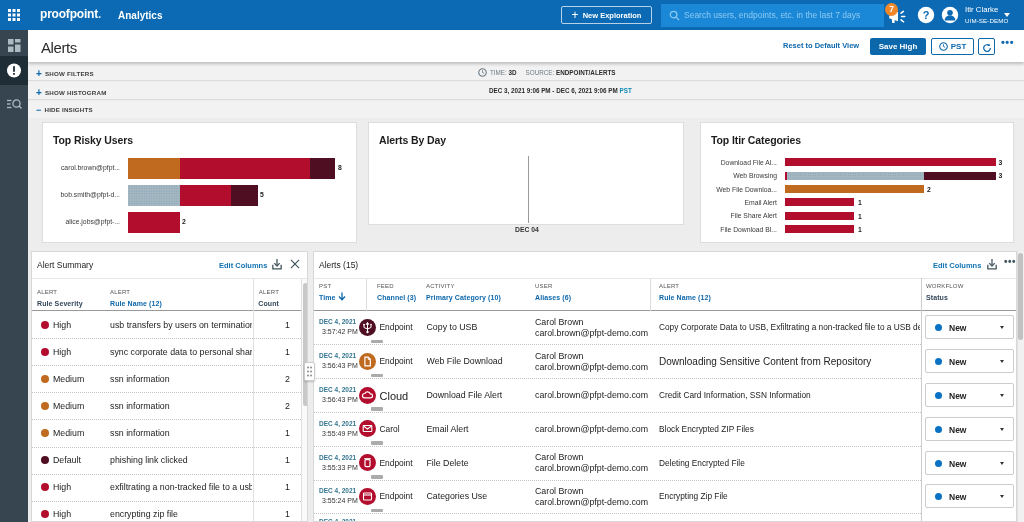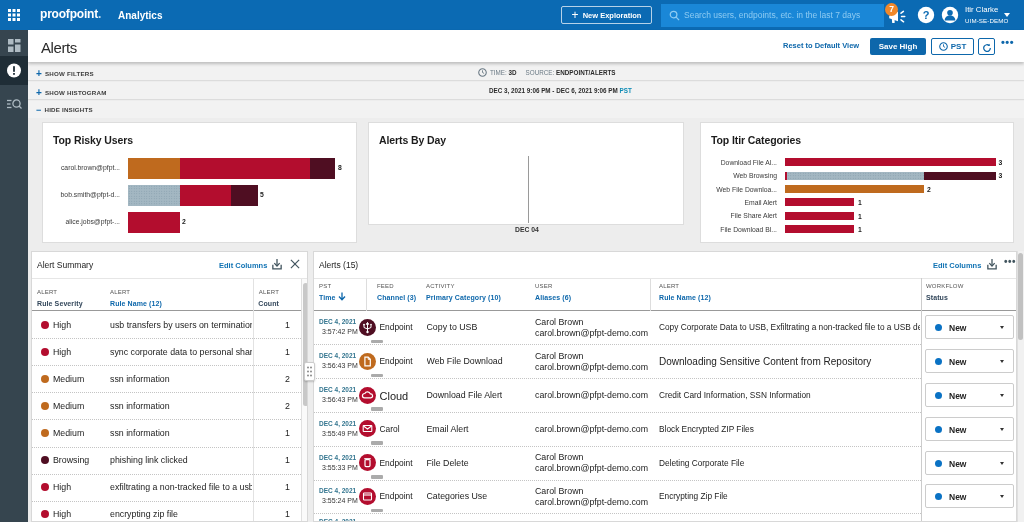--- a/index.html
+++ b/index.html
@@ -280,21 +280,21 @@
       <div class="rowtext" style="left:21px; top:148.8px;">Medium</div>
       <div class="rowtext" style="left:78px; top:148.8px; width:142px;">ssn information</div>
       <div class="rowtext" style="left:200px; top:148.8px; width:58px; text-align:right;">2</div>
       <div class="rline" style="top:194.5px; width:269px;"></div>
       <div class="dot8" style="left:9px; top:176.9px; background:#bf6a1e"></div>
       <div class="rowtext" style="left:21px; top:175.9px;">Medium</div>
       <div class="rowtext" style="left:78px; top:175.9px; width:142px;">ssn information</div>
       <div class="rowtext" style="left:200px; top:175.9px; width:58px; text-align:right;">1</div>
       <div class="rline" style="top:221.6px; width:269px;"></div>
       <div class="dot8" style="left:9px; top:204.0px; background:#4f0e22"></div>
-      <div class="rowtext" style="left:21px; top:203.0px;">Browsing</div>
+      <div class="rowtext" style="left:21px; top:203.0px;">Default</div>
       <div class="rowtext" style="left:78px; top:203.0px; width:142px;">phishing link clicked</div>
       <div class="rowtext" style="left:200px; top:203.0px; width:58px; text-align:right;">1</div>
       <div class="rline" style="top:248.7px; width:269px;"></div>
       <div class="dot8" style="left:9px; top:231.1px; background:#b30d2e"></div>
       <div class="rowtext" style="left:21px; top:230.1px;">High</div>
       <div class="rowtext" style="left:78px; top:230.1px; width:142px;">exfiltrating a non-tracked file to a usb d</div>
       <div class="rowtext" style="left:200px; top:230.1px; width:58px; text-align:right;">1</div>
       <div class="dot8" style="left:9px; top:258.2px; background:#b30d2e"></div>
       <div class="rowtext" style="left:21px; top:257.2px;">High</div>
       <div class="rowtext" style="left:78px; top:257.2px; width:142px;">encrypting zip file</div>
@@ -413,21 +413,21 @@
       <div class="graybar" style="left:57px; top:223.0px;"></div>
       <div class="feedic" style="left:45px; top:202.1px;"><svg width="17" height="17" viewBox="0 0 17 17">
           <circle cx="8.5" cy="8.5" r="8.5" fill="#b30d2e"></circle>
           <rect x="6" y="5.6" width="5" height="7" rx="1" fill="none" stroke="#fff" stroke-width="1.2"></rect>
           <line x1="5.2" y1="4.7" x2="11.8" y2="4.7" stroke="#fff" stroke-width="1.1"></line>
         </svg></div>
       <div class="rowtext" style="left:65.5px; top:205.6px; font-size:8.4px;">Endpoint</div>
       <div class="rowtext" style="left:112.5px; top:205.6px;">File Delete</div>
       <div class="rowtext" style="left:221px; top:200.1px;">Carol Brown</div>
       <div class="rowtext" style="left:221px; top:211.1px;">carol.brown@pfpt-demo.com</div>
-      <div class="rowtext" style="left:345px; top:205.6px; width:261px; font-size:8.3px;">Deleting Corporate File</div>
+      <div class="rowtext" style="left:345px; top:205.6px; width:261px; font-size:8.3px;">Deleting Encrypted File</div>
       <div class="wfbox" style="top:198.6px;">
         <div class="bdot"></div>
         <div class="wft">New</div>
         <div class="caret"></div>
       </div>
       <div class="rline" style="top:261.3px; width:607px;"></div>
       <div class="tstamp" style="left:5px; top:235.4px;">DEC 4, 2021</div>
       <div class="ttime" style="left:8px; top:245.4px;">3:55:24 PM</div>
       <div class="graybar" style="left:57px; top:256.8px;"></div>
       <div class="feedic" style="left:45px; top:235.9px;"><svg width="17" height="17" viewBox="0 0 17 17">

